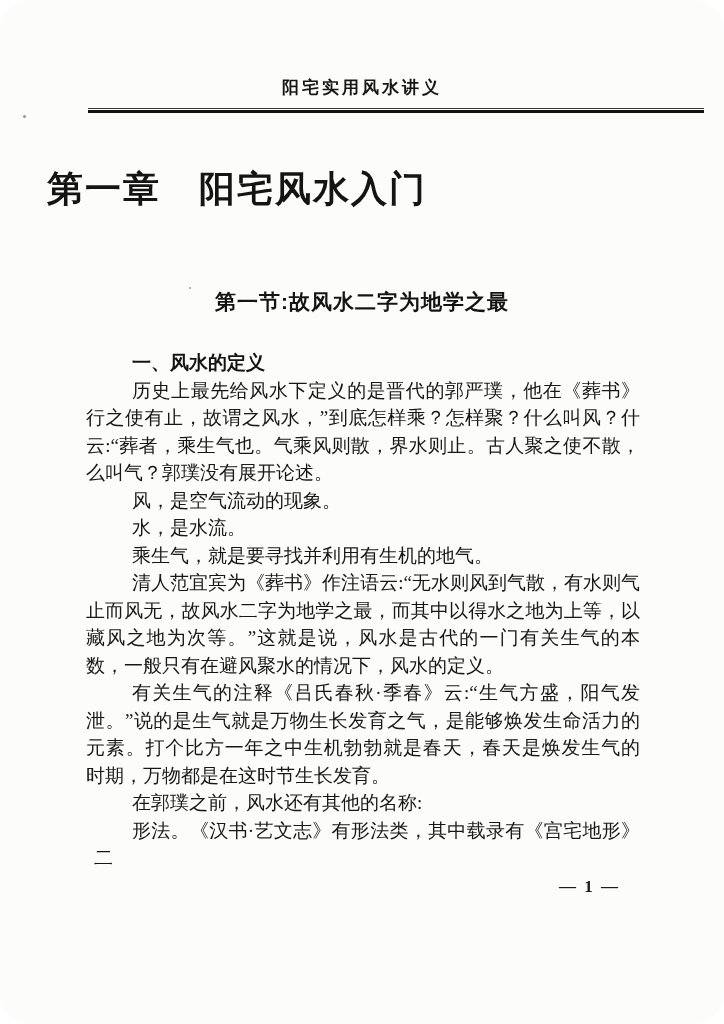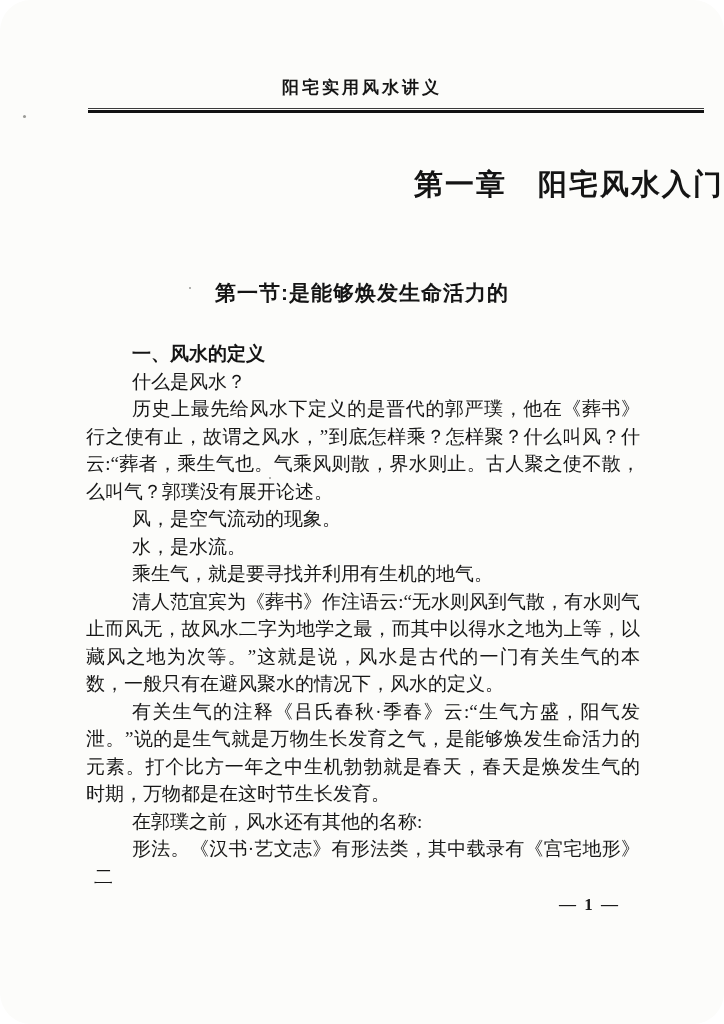--- a/index.html
+++ b/index.html
@@ -30,26 +30,27 @@
     margin-left: 88px;
     width: 616px;
     height: 5px;
     background: linear-gradient(to bottom,
       #3a3a3a 0px, #3a3a3a 1px,
       transparent 1px, transparent 2px,
       #121212 2px, #121212 5px);
   }
   .chapter-title {
     margin-top: 52px;
-    text-align: right;
-    font-size: 29px;
+    text-align: left;
+    font-size: 36px;
     font-weight: 700;
     letter-spacing: 2px;
     font-family: "Liberation Sans", "DejaVu Sans", sans-serif;
     color: #141414;
+    margin-left: 47px;
   }
   .section-title {
     margin-top: 74px;
     text-align: center;
     font-size: 21px;
     font-weight: 700;
     letter-spacing: 1px;
     font-family: "Liberation Sans", "DejaVu Sans", sans-serif;
     color: #141414;
   }
@@ -97,25 +98,24 @@
 <body>
 
 <div class="page">
 
   <div class="running-header">阳宅实用风水讲义</div>
 
   <div class="header-rule"></div>
 
   <div class="chapter-title">第一章　阳宅风水入门</div>
 
-  <div class="section-title">第一节:是能够焕发生命活力的</div>
+  <div class="section-title">第一节:故风水二字为地学之最</div>
 
   <div class="body-text">
     <div class="line indent subhead">一、风水的定义</div>
-    <div class="line indent">什么是风水？</div>
     <div class="line indent full">历史上最先给风水下定义的是晋代的郭严璞，他在《葬书》</div>
     <div class="line full">行之使有止，故谓之风水，”到底怎样乘？怎样聚？什么叫风？什</div>
     <div class="line full">云:“葬者，乘生气也。气乘风则散，界水则止。古人聚之使不散，</div>
     <div class="line">么叫气？郭璞没有展开论述。</div>
     <div class="line indent">风，是空气流动的现象。</div>
     <div class="line indent">水，是水流。</div>
     <div class="line indent">乘生气，就是要寻找并利用有生机的地气。</div>
     <div class="line indent full">清人范宜宾为《葬书》作注语云:“无水则风到气散，有水则气</div>
     <div class="line full">止而风无，故风水二字为地学之最，而其中以得水之地为上等，以</div>
     <div class="line full">藏风之地为次等。”这就是说，风水是古代的一门有关生气的本</div>

